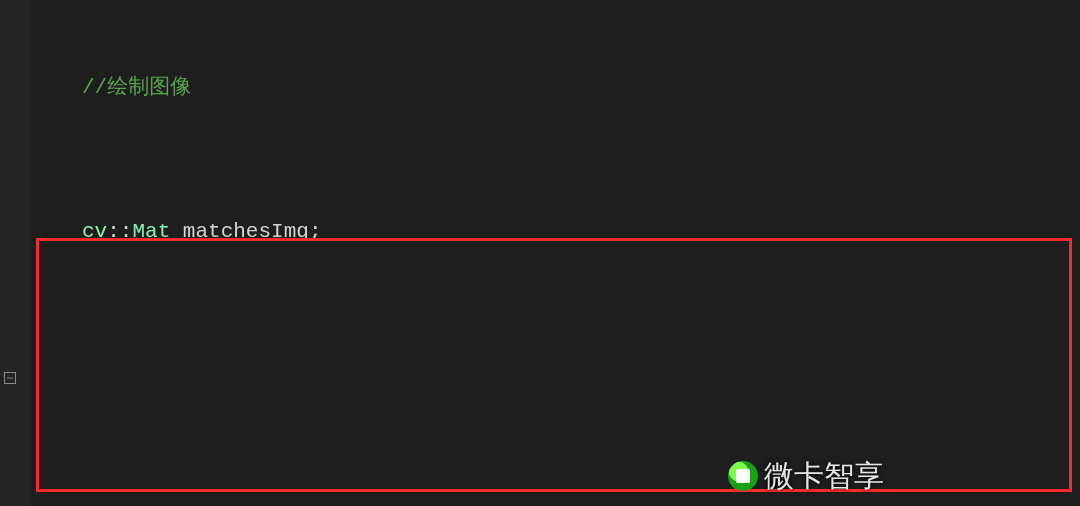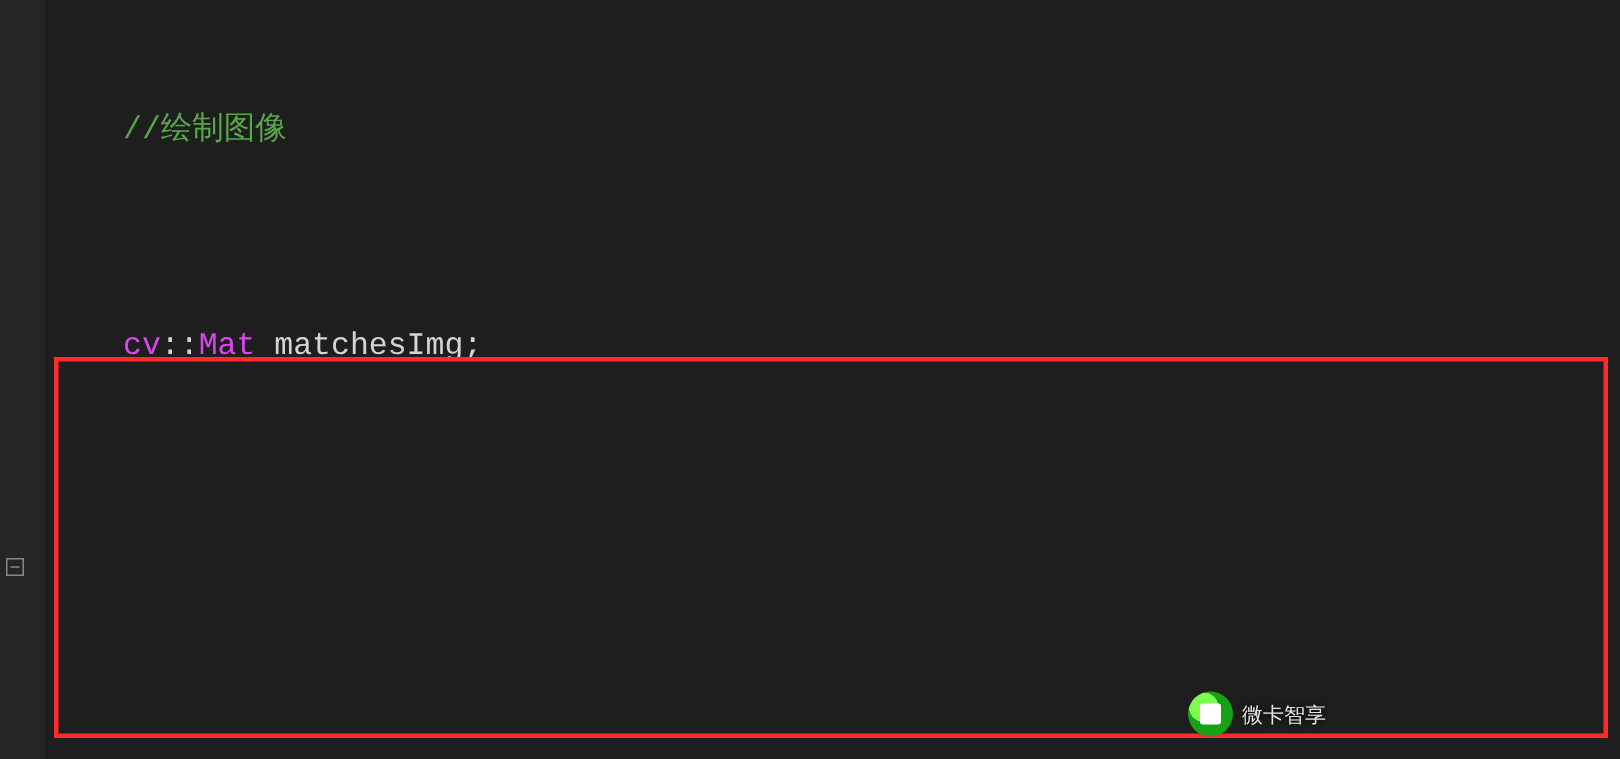--- a/index.html
+++ b/index.html
@@ -5,25 +5,25 @@
   html,body{margin:0;padding:0;width:1080px;height:506px;background:#1e1e1e;overflow:hidden;font-family:"Consolas","Courier New",monospace;font-size:21px;line-height:36px;color:#d4d4d4}
   .editor{position:relative;width:896px;height:506px}
   .gutter{position:absolute;left:0;top:0;width:30px;height:506px;background:#252526}
   .fold{position:absolute;left:4px;top:372px;width:10px;height:10px;border:1px solid #888}
   .fold svg{display:block}
   .code{position:absolute;left:30px;top:-2px;white-space:pre}
   .line{height:36px}
   .idt{display:inline-block;width:52px}
   .idt3{display:inline-block;width:130px}
   .c  {color:#57a64a}
-  .t  {color:#d946ef}
+  .t  {color:#86efac}
   .f  {color:#dcdcaa}
   .p  {color:#d4d4d4}
   .red-box{position:absolute;left:36px;top:238px;width:1036px;height:254px;border:3px solid #ff2a2a;pointer-events:none;box-sizing:border-box}
-  .wm{position:absolute;right:12px;bottom:12px;display:flex;align-items:center;gap:6px;color:#e6e6e6;font-family:sans-serif;font-size:14px;text-shadow:0 0 4px #000}
+  .wm{position:absolute;right:12px;bottom:12px;display:flex;align-items:center;gap:6px;color:#e6e6e6;font-family:sans-serif;font-size:30px;text-shadow:0 0 4px #000}
   .wm-ico{width:30px;height:30px;border-radius:50%;background:radial-gradient(circle at 35% 35%,#7cfc4d 0 35%,#16a116 36% 100%);display:flex;align-items:center;justify-content:center}
   .wm-ico::after{content:"";width:14px;height:14px;background:#fff;border-radius:2px}
 </style>
 </head>
 <body>
 
 <div class="editor">
   <div class="gutter">
     <div class="fold">
       <svg width="10" height="10" viewBox="0 0 10 10">

